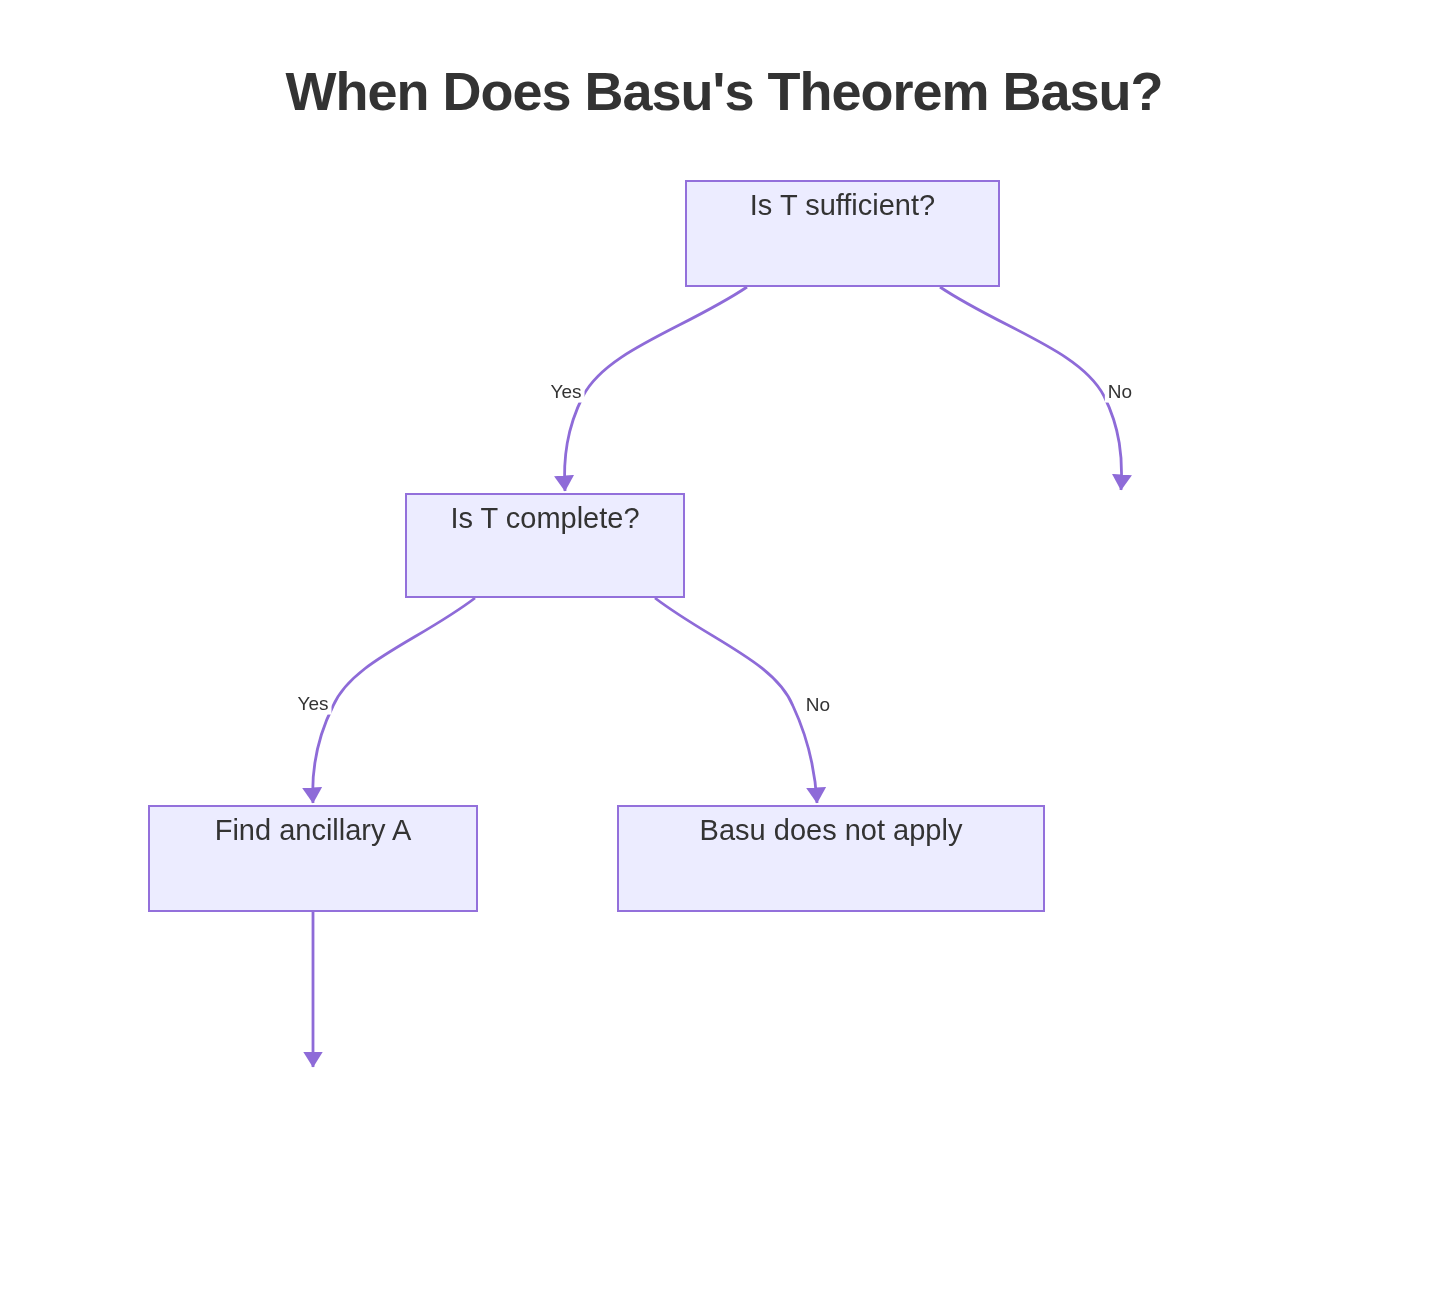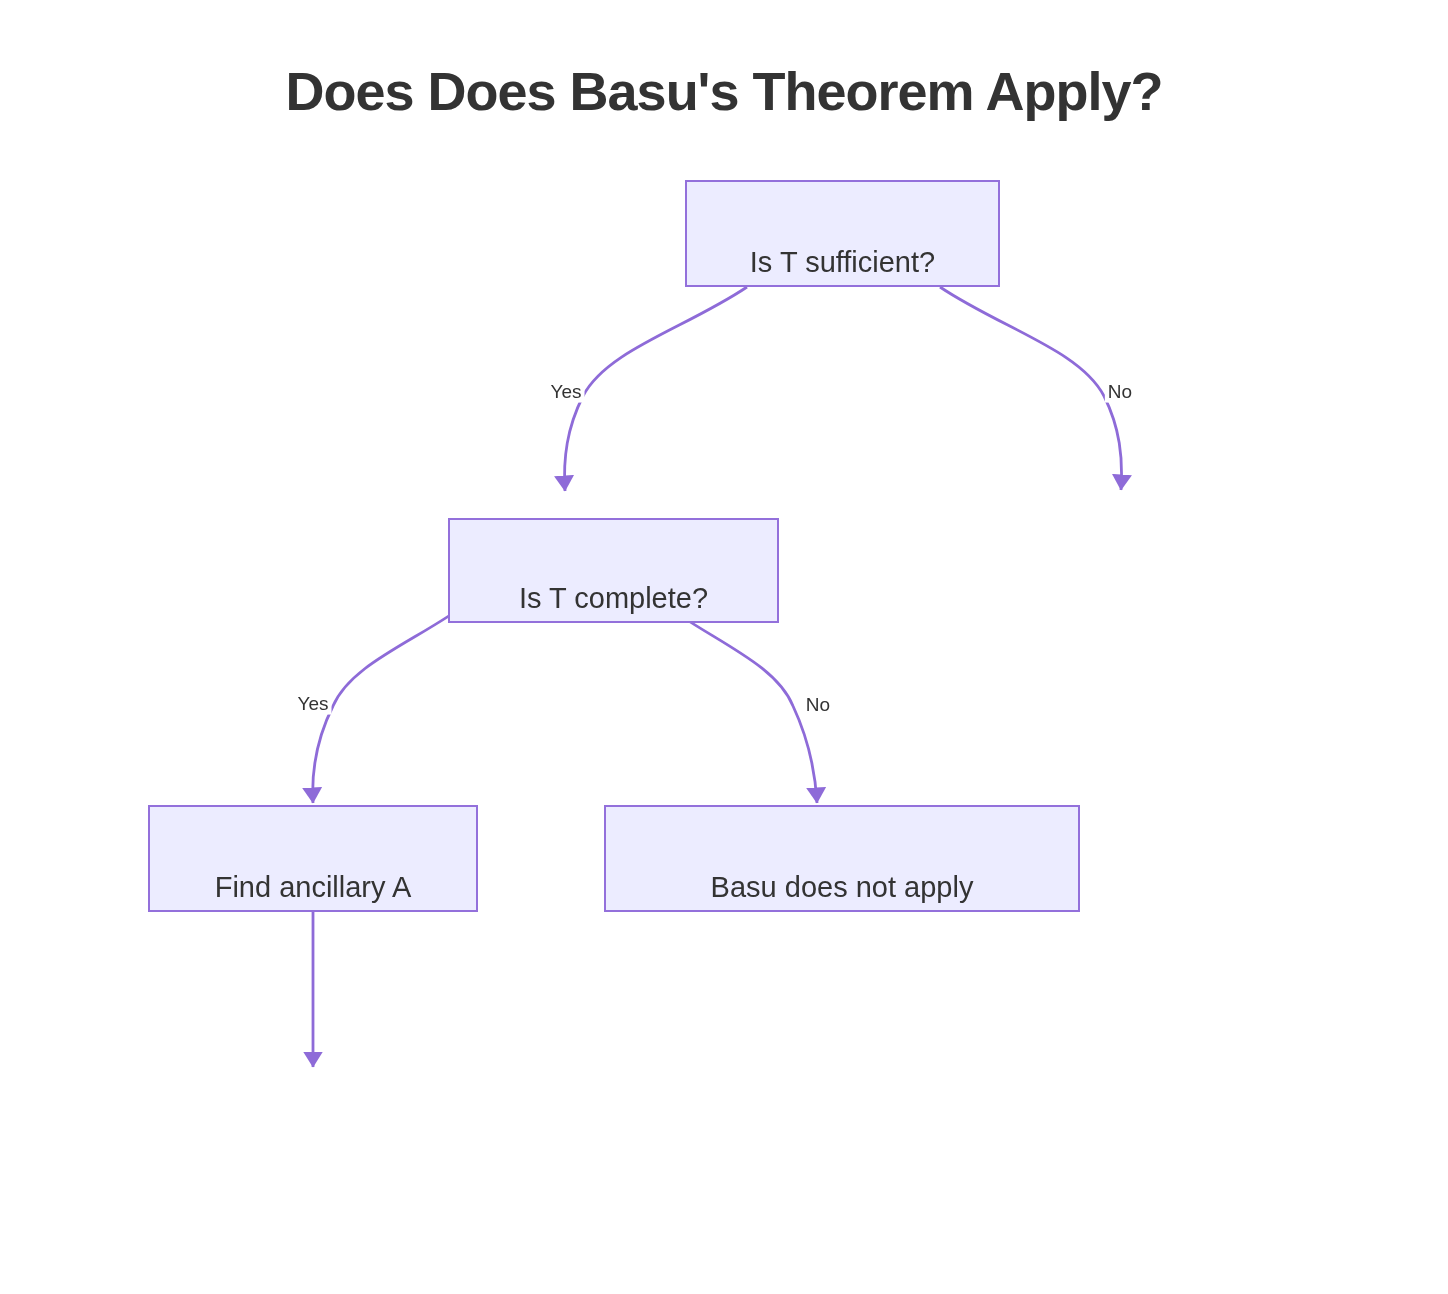--- a/index.html
+++ b/index.html
@@ -43,53 +43,53 @@
   }
   svg.edges-layer marker path{
     fill:var(--edge);
     stroke:none;
   }
   .node{
     position:absolute;
     background:var(--node-fill);
     border:2px solid var(--node-border);
     display:flex;
-    align-items:flex-end;
+    align-items:flex-start;
     justify-content:center;
     text-align:center;
     font-size:29px;
     color:var(--text);
     line-height:1.6;
   }
   .node-a{left:685px; top:180px; width:315px; height:107px;}
-  .node-b{left:405px; top:518px; width:331px; height:105px;margin-left:43px;}
+  .node-b{left:405px; top:493px; width:280px; height:105px;}
   .node-c{left:862px; top:492px; width:518px; height:108px;}
   .node-d{left:148px; top:805px; width:330px; height:107px;}
-  .node-e{left:604px; top:805px; width:476px; height:107px;}
+  .node-e{left:617px; top:805px; width:428px; height:107px;}
   .node-f{left:55px;  top:1070px; width:515px; height:153px;}
   .edge-label{
     position:absolute;
     transform:translate(-50%,-50%);
     font-size:19px;
     color:var(--text);
     background:var(--page-bg);
     padding:0 3px;
     line-height:1.1;
   }
   .el-yes1{left:566px;  top:392px;}
   .el-no1 {left:1120px; top:392px;}
   .el-yes2{left:313px;  top:704px;}
   .el-no2 {left:818px;  top:705px;}
 </style>
 </head>
 <body>
 
 <div class="canvas">
 
-  <div class="diagram-title">Does Does Basu's Theorem Apply?</div>
+  <div class="diagram-title">When Does Basu's Theorem Basu?</div>
 
   <svg class="edges-layer" viewBox="0 0 1448 1294" xmlns="http://www.w3.org/2000/svg">
     <defs>
       <marker id="arrowhead" viewBox="0 0 16 20" refX="15.5" refY="10" markerUnits="userSpaceOnUse" markerWidth="16" markerHeight="20" orient="auto">
         <path d="M0,0 L16,10 L0,20 Z"></path>
       </marker>
     </defs>
     <path class="edge" marker-end="url(#arrowhead)" d="M747,287 C686,328 607,350 583,396 C567,428 563,458 565,491"></path>
     <path class="edge" marker-end="url(#arrowhead)" d="M940,287 C1001,328 1080,350 1104,396 C1120,428 1123,458 1121,490"></path>
     <path class="edge" marker-end="url(#arrowhead)" d="M475,598 C420,640 352,662 333,706 C318,736 311,766 313,803"></path>

